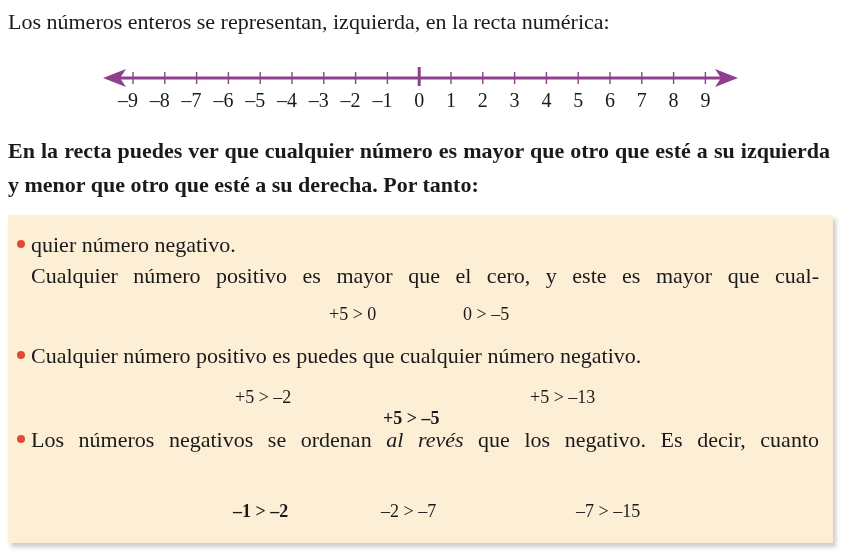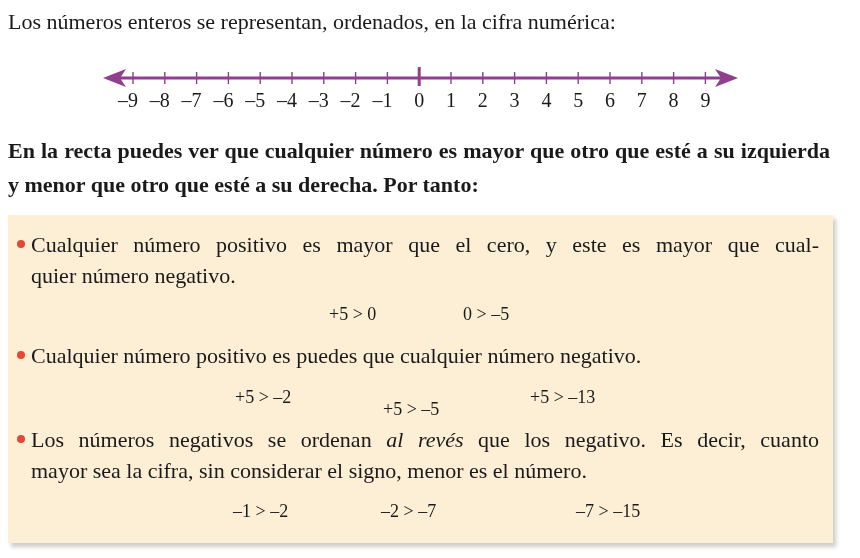--- a/index.html
+++ b/index.html
@@ -15,21 +15,21 @@
   .bullet { position:absolute; left:19px; width:800px; font-size:22px; line-height:31px; text-align:justify; text-align-last:left; }
   .bullet .dot { display:inline-block; width:8px; height:8px; border-radius:50%; background:#E04A36;
                  position:absolute; left:-2px; top:11px; }
   .bullet .txt { display:block; padding-left:12px; }
   .ex { position:absolute; font-size:18px; line-height:26px; white-space:nowrap; }
   em { }
 </style>
 </head>
 <body>
 
-<div class="line" id="intro">Los números enteros se representan, ordenados, en la cifra numérica:</div>
+<div class="line" id="intro">Los números enteros se representan, izquierda, en la recta numérica:</div>
 
 <svg id="numline" width="860" height="60" viewBox="0 55 860 60">
   <g>
     <line x1="110" y1="78" x2="728" y2="78" stroke="#8E3F8E" stroke-width="3"></line>
     <polygon points="103,78 126,69 120,78 126,87" fill="#8E3F8E"></polygon>
     <polygon points="738,78 715,69 721,78 715,87" fill="#8E3F8E"></polygon>
   </g>
   <g id="ticks">
       <line x1="133" x2="133" y1="72" y2="84" stroke="#8E3F8E" stroke-width="1.4"></line>
       <line x1="164.8" x2="164.8" y1="72" y2="84" stroke="#8E3F8E" stroke-width="1.4"></line>
@@ -73,34 +73,33 @@
       <text x="705.4" y="107" text-anchor="middle" class="tick-label">9</text>
     </g>
 </svg>
 
 <div id="para">En la recta puedes ver que cualquier número es mayor que otro que esté a su izquierda y menor que otro que esté a su derecha. Por tanto:</div>
 
 <div id="box"></div>
 
 <div class="bullet" style="top:229px;">
   <span class="dot"></span>
+  <span class="txt">quier número negativo.</span>
   <span class="txt" style="text-align-last:justify;">Cualquier número positivo es mayor que el cero, y este es mayor que cual-</span>
-  <span class="txt">quier número negativo.</span>
 </div>
 <div class="ex" style="left:329px; top:301px;">+5 &gt; 0</div>
 <div class="ex" style="left:463px; top:301px;">0 &gt; –5</div>
 
 <div class="bullet" style="top:340px;">
   <span class="dot"></span>
   <span class="txt">Cualquier número positivo es puedes que cualquier número negativo.</span>
 </div>
 <div class="ex" style="left:235px; top:384px;">+5 &gt; –2</div>
-<div class="ex" style="left:383px; top:396px;">+5 &gt; –5</div>
+<div class="ex" style="left:383px; top:405px;font-weight:bold;">+5 &gt; –5</div>
 <div class="ex" style="left:530px; top:384px;">+5 &gt; –13</div>
 
 <div class="bullet" style="top:424px;">
   <span class="dot"></span>
   <span class="txt" style="text-align-last:justify;"><span>Los números negativos se ordenan </span><em>al revés</em><span> que los negativo. Es decir, cuanto</span></span>
-  <span class="txt">mayor sea la cifra, sin considerar el signo, menor es el número.</span>
 </div>
-<div class="ex" style="left:233px; top:498px;">–1 &gt; –2</div>
+<div class="ex" style="left:233px; top:498px;font-weight:bold;">–1 &gt; –2</div>
 <div class="ex" style="left:381px; top:498px;">–2 &gt; –7</div>
 <div class="ex" style="left:528px; top:498px;margin-left:48px;">–7 &gt; –15</div>
 
 </body></html>

